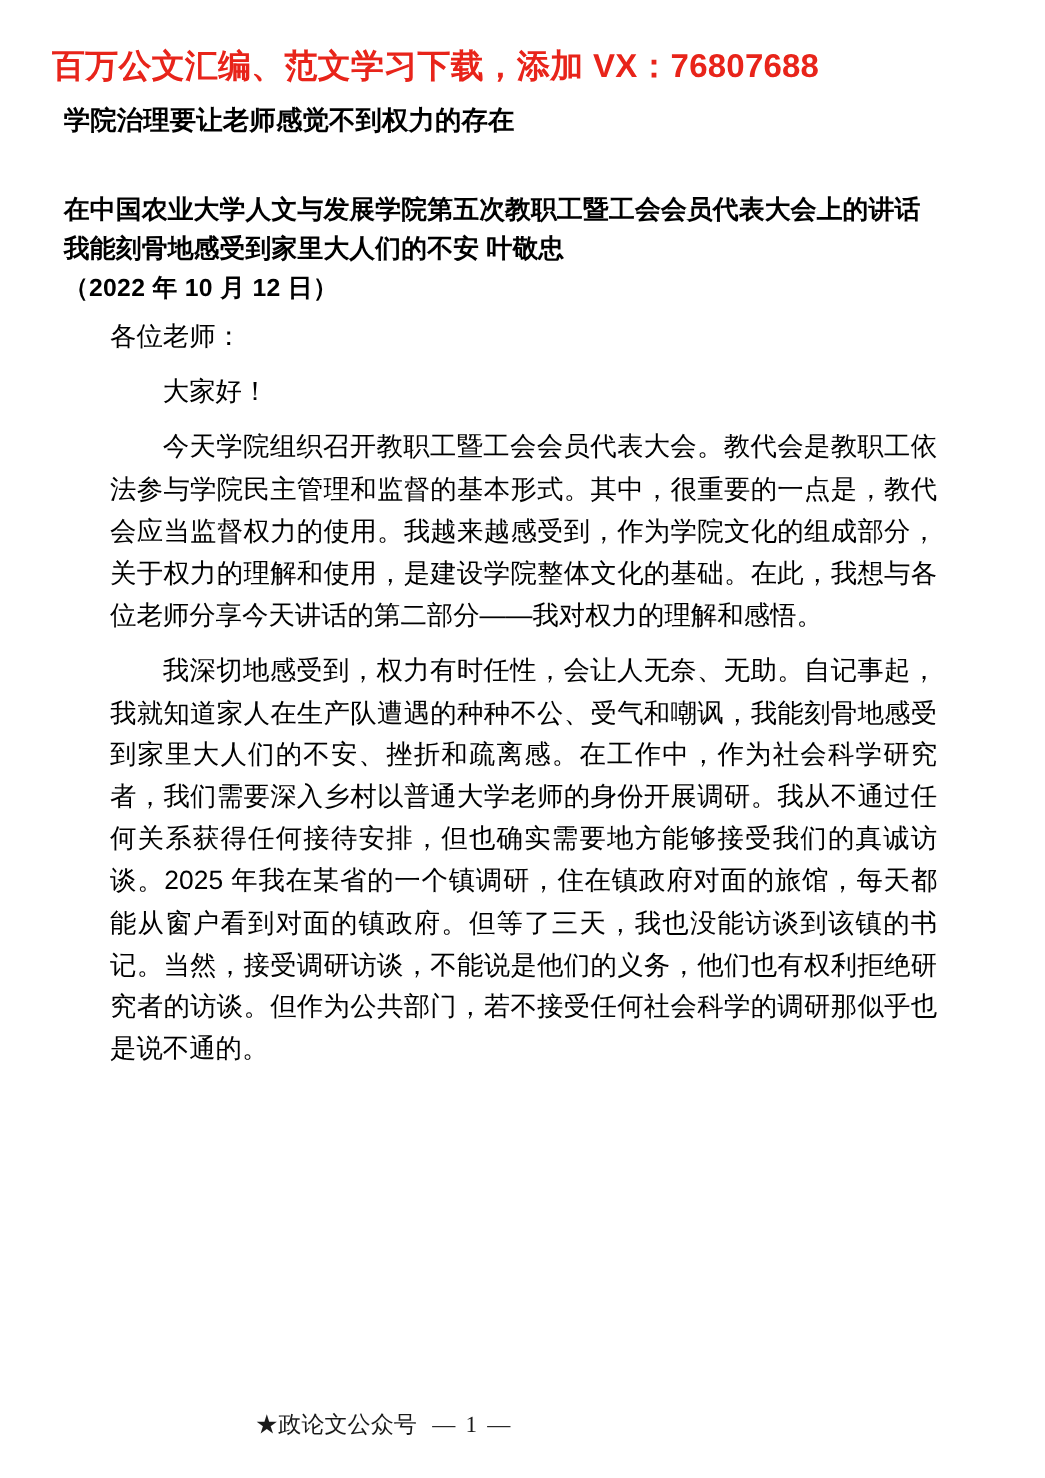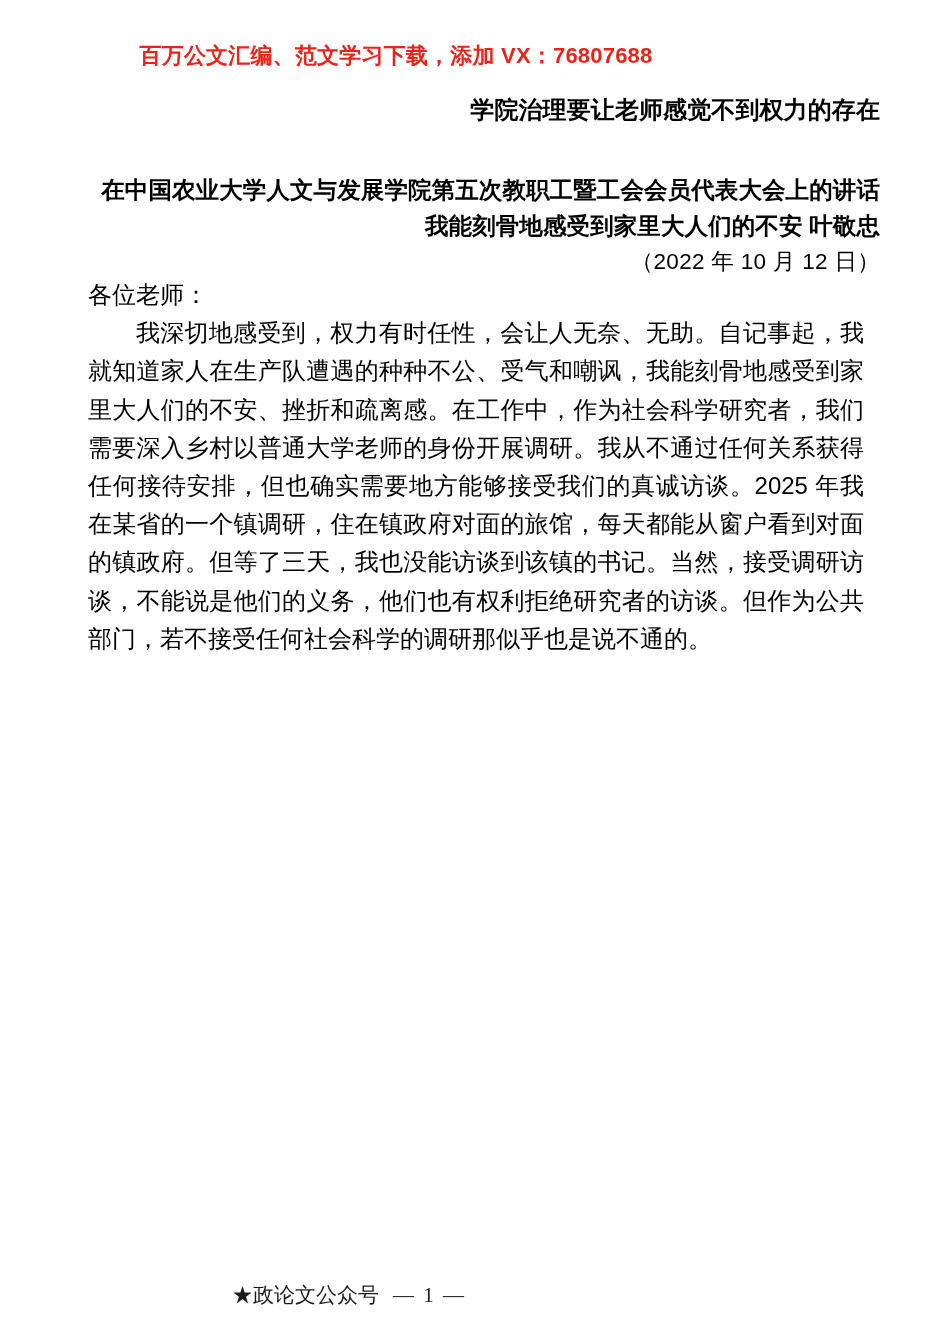--- a/index.html
+++ b/index.html
@@ -25,61 +25,61 @@
   }
 
   
   .promo-banner {
     position: absolute;
     top: 44px;
     left: 0;
     width: 792px;
     text-align: center;
     color: #e8241a;
-    font-size: 22px;
+    font-size: 30px;
     font-weight: 700;
     letter-spacing: 0.2px;
     line-height: 1.1;
     white-space: nowrap;
   }
 
   
   .title-block {
     position: absolute;
     top: 92px;
-    left: 70px;
+    left: 58px;
     width: 810px;
-    text-align: right;
+    text-align: left;
   }
   .title-line {
     font-size: 23.5px;
     font-weight: 700;
     line-height: 36px;
     white-space: nowrap;
     letter-spacing: 0.1px;
   }
   .title-line.main { font-size: 24px; }
   .title-line.subtitle { font-size: 23.5px; margin-top: 44px; }
   .title-line.author { font-size: 23.5px; }
-  .title-line.date { font-size: 22.5px; font-weight: 400; letter-spacing: 0.3px; }
+  .title-line.date { font-size: 22.5px; font-weight: 700; letter-spacing: 0.3px; }
 
   
   .body-text {
     position: absolute;
     top: 276px;
     left: 88px;
     width: 776px;
     font-size: 24px;
     line-height: 38.2px;
     text-align: justify;
     text-justify: inter-character;
     letter-spacing: 0px;
   }
   .para {
-    margin: 0;
+    margin: 12px;
     text-indent: 2em;
     text-align: justify;
     text-justify: inter-character;
   }
   .para.no-indent { text-indent: 0; }
   .para b, .para strong { font-weight: 700; }
 
   
   .footer {
     position: absolute;
@@ -116,21 +116,23 @@
     <div class="title-line main">学院治理要让老师感觉不到权力的存在</div>
     <div class="title-line subtitle">在中国农业大学人文与发展学院第五次教职工暨工会会员代表大会上的讲话</div>
     <div class="title-line author">我能刻骨地感受到家里大人们的不安  叶敬忠</div>
     <div class="title-line date">（2022 年 10 月 12 日）</div>
   </div>
 
   <div class="body-text">
 
     <p class="para no-indent">各位老师：</p>
 
+    <p class="para">大家好！</p>
 
+    <p class="para">今天学院组织召开教职工暨工会会员代表大会。教代会是教职工依法参与学院民主管理和监督的基本形式。其中，很重要的一点是，教代会应当监督权力的使用。我越来越感受到，作为学院文化的组成部分，关于权力的理解和使用，是建设学院整体文化的基础。在此，我想与各位老师分享今天讲话的第二部分——我对权力的理解和感悟。</p>
 
 
     <p class="para">我深切地感受到，权力有时任性，会让人无奈、无助。自记事起，我就知道家人在生产队遭遇的种种不公、受气和嘲讽，我能刻骨地感受到家里大人们的不安、挫折和疏离感。在工作中，作为社会科学研究者，我们需要深入乡村以普通大学老师的身份开展调研。我从不通过任何关系获得任何接待安排，但也确实需要地方能够接受我们的真诚访谈。2025 年我在某省的一个镇调研，住在镇政府对面的旅馆，每天都能从窗户看到对面的镇政府。但等了三天，我也没能访谈到该镇的书记。当然，接受调研访谈，不能说是他们的义务，他们也有权利拒绝研究者的访谈。但作为公共部门，若不接受任何社会科学的调研那似乎也是说不通的。</p>
 
 
   </div>
 
   <div class="footer">
     <span class="footer-inner">
       <span class="tag">★政论文公众号</span><span class="pager">— 1 —</span>

